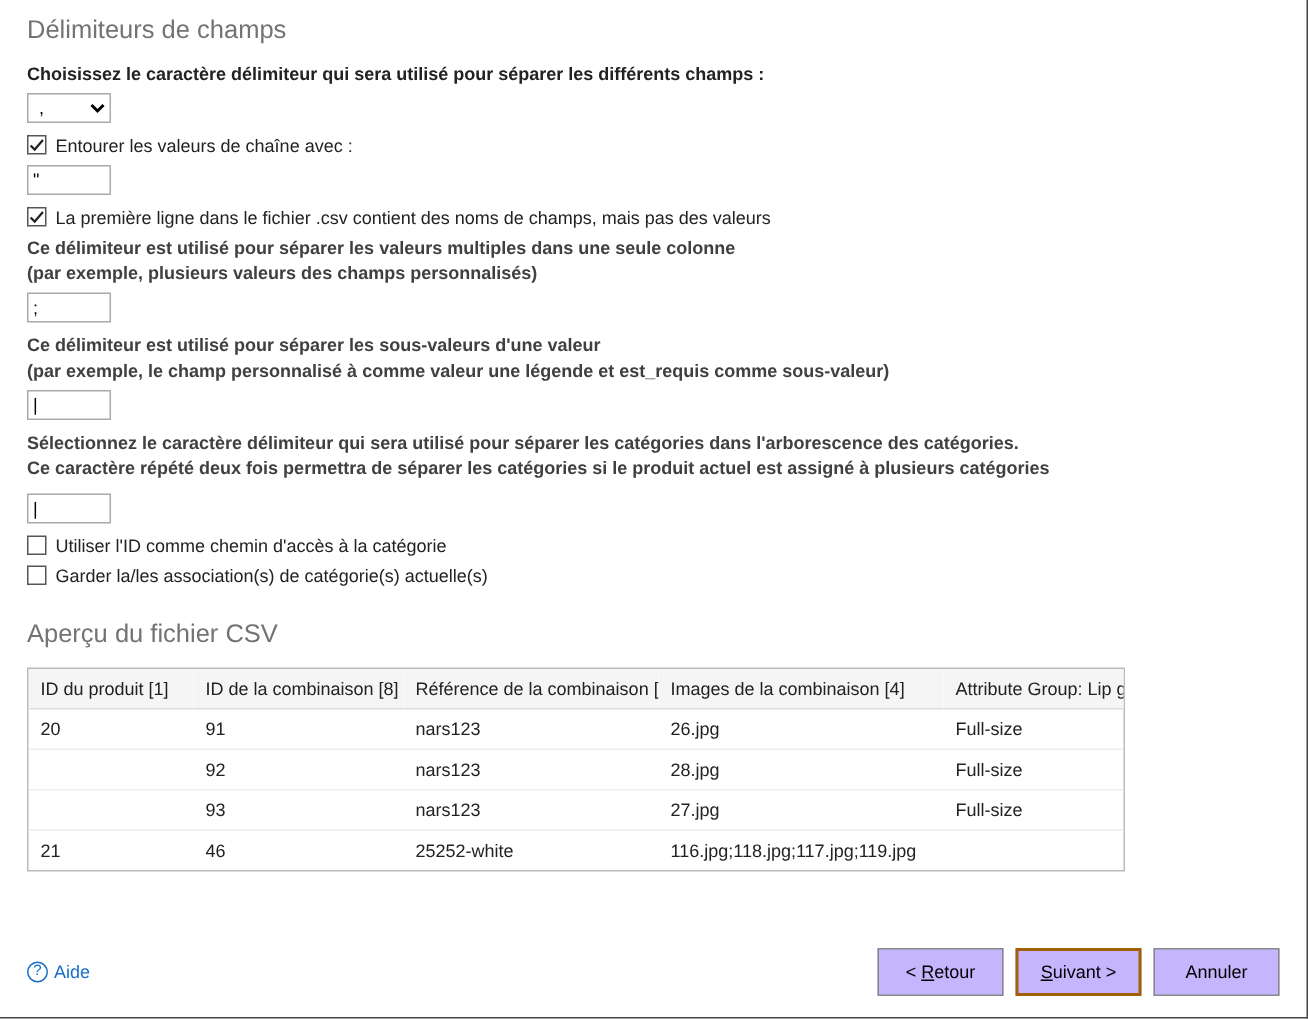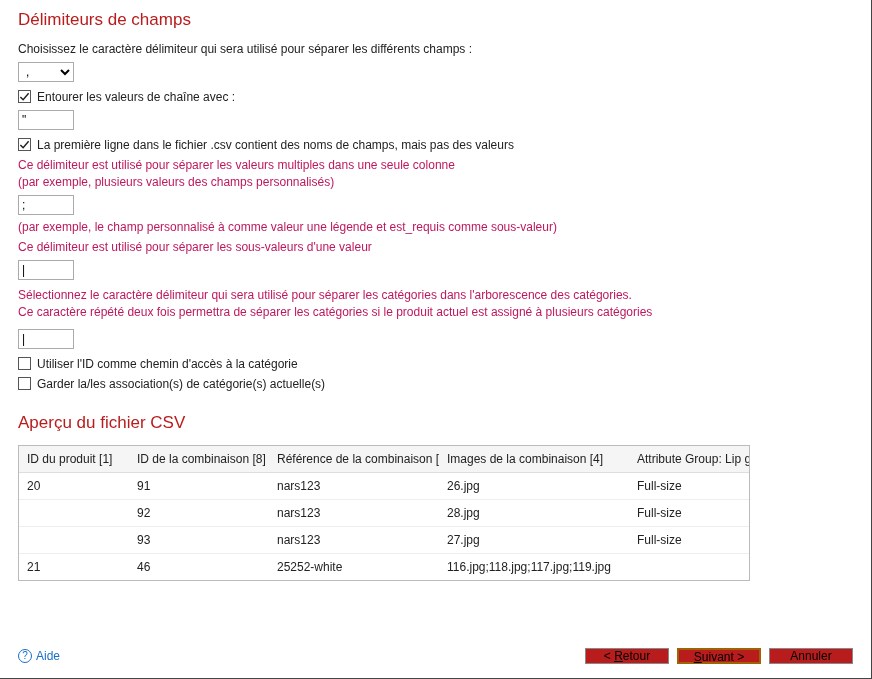--- a/index.html
+++ b/index.html
@@ -18,25 +18,25 @@
   }
   .panel {
     padding: 10px 18px 0 18px;
     height: 100%;
     position: relative;
   }
   h2.section-title {
     font-size: 17px;
     font-weight: 400;
     margin: 0 0 12px 0;
-    color: #b91c1c;
+    color: #737373;
   }
   h2.section-title.preview { margin-top: 22px; }
-  .instr { margin: 4px 0 6px 0; }
-  .sub { color: #be185d; }
+  .instr { margin: 4px 0 6px 0; font-weight: bold; }
+  .sub { color: #404040; }
   .field-block { margin: 4px 0 8px 0; }
   select.small, input.small {
     width: 56px;
     height: 20px;
     font-family: inherit;
     font-size: 12px;
     border: 1px solid #aaa;
     padding: 1px 3px;
     background:#fff;
   }
@@ -108,23 +108,23 @@
     display:inline-flex;
     align-items:center;
     justify-content:center;
     font-size:10px;
     line-height:1;
     color:#1a6fc9;
   }
   .btn-row { display:flex; gap:8px; }
   button.wiz {
     min-width:84px;
-    height:16px;
+    height:32px;
     border:1px solid #888;
-    background:#b91c1c;
+    background:#c4b5fd;
     font-family:inherit;
     font-size:12px;
     cursor:pointer;
     padding:0 12px;
   }
   button.wiz.primary { border:2px solid #a16207; }
   button.wiz span.u { text-decoration: underline; }
 </style>
 </head>
 <body>
@@ -159,22 +159,22 @@
     </span>
     <span>La première ligne dans le fichier .csv contient des noms de champs, mais pas des valeurs</span>
   </div>
 
   <div class="instr sub">Ce délimiteur est utilisé pour séparer les valeurs multiples dans une seule colonne</div>
   <div class="instr sub" style="margin-top:-3px"> (par exemple, plusieurs valeurs des champs personnalisés)</div>
   <div class="field-block">
     <input class="small" value=";" style="">
   </div>
 
+  <div class="instr sub">Ce délimiteur est utilisé pour séparer les sous-valeurs d'une valeur</div>
   <div class="instr sub" style="margin-top:-3px">(par exemple, le champ personnalisé à comme valeur une légende et est_requis comme sous-valeur)</div>
-  <div class="instr sub">Ce délimiteur est utilisé pour séparer les sous-valeurs d'une valeur</div>
   <div class="field-block">
     <input class="small" value="|" style="">
   </div>
 
   <div class="instr sub">Sélectionnez le caractère délimiteur qui sera utilisé pour séparer les catégories dans l'arborescence des catégories.</div>
   <div class="instr sub" style="margin-top:-3px">Ce caractère répété deux fois permettra de séparer les catégories si le produit actuel est assigné à plusieurs catégories</div>
   <div class="field-block" style="margin-top:10px">
     <input class="small" value="|" style="">
   </div>
 

